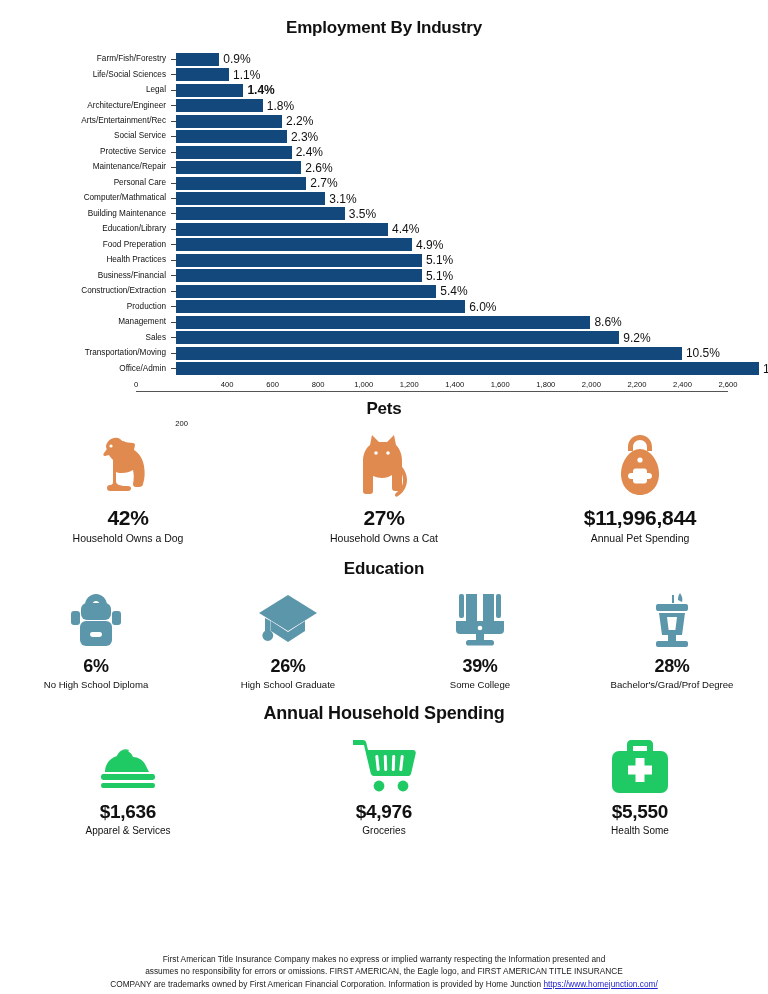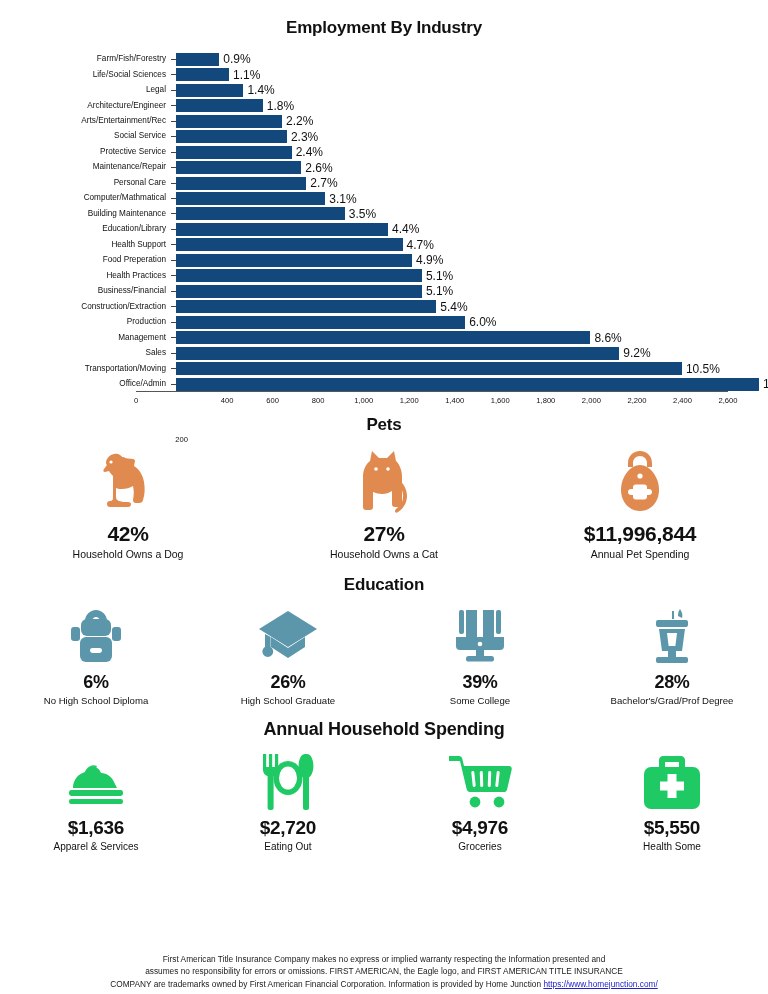--- a/index.html
+++ b/index.html
@@ -195,21 +195,21 @@
           <div class="bar-track">
             <div class="bar-fill" style="width: 8.96154%; background: rgb(19, 72, 125);"></div>
             <div class="bar-value" style="left: 8.96154%;">1.1%</div>
           </div>
         </div>
         <div class="bar-row">
           <div class="bar-label">Legal</div>
           <div class="tick-stub"></div>
           <div class="bar-track">
             <div class="bar-fill" style="width: 11.3846%; background: rgb(19, 72, 125);"></div>
-            <div class="bar-value" style="left: 11.3846%;">1.4%</div>
+            <div class="bar-value" style="left: 11.3846%; font-weight: bold;">1.4%</div>
           </div>
         </div>
         <div class="bar-row">
           <div class="bar-label">Architecture/Engineer</div>
           <div class="tick-stub"></div>
           <div class="bar-track">
             <div class="bar-fill" style="width: 14.6538%; background: rgb(19, 72, 125);"></div>
             <div class="bar-value" style="left: 14.6538%;">1.8%</div>
           </div>
         </div>
@@ -268,28 +268,20 @@
             <div class="bar-fill" style="width: 28.5%; background: rgb(19, 72, 125);"></div>
             <div class="bar-value" style="left: 28.5%;">3.5%</div>
           </div>
         </div>
         <div class="bar-row">
           <div class="bar-label">Education/Library</div>
           <div class="tick-stub"></div>
           <div class="bar-track">
             <div class="bar-fill" style="width: 35.8077%; background: rgb(19, 72, 125);"></div>
             <div class="bar-value" style="left: 35.8077%;">4.4%</div>
-          </div>
-        </div>
-        <div class="bar-row">
-          <div class="bar-label">Health Support</div>
-          <div class="tick-stub"></div>
-          <div class="bar-track">
-            <div class="bar-fill" style="width: 38.2692%; background: rgb(19, 72, 125);"></div>
-            <div class="bar-value" style="left: 38.2692%;">4.7%</div>
           </div>
         </div>
         <div class="bar-row">
           <div class="bar-label">Food Preperation</div>
           <div class="tick-stub"></div>
           <div class="bar-track">
             <div class="bar-fill" style="width: 39.8846%; background: rgb(19, 72, 125);"></div>
             <div class="bar-value" style="left: 39.8846%;">4.9%</div>
           </div>
         </div>
@@ -518,34 +510,20 @@
               <path d="M22 14c2-5 7-8 12-6l-2 5c-4-1-8 1-10 1z" opacity="0.92"></path>
               <rect x="6" y="32" width="54" height="6" rx="2.4"></rect>
               <rect x="6" y="41" width="54" height="5" rx="2.2"></rect>
             </g>
           </svg>
         </div>
         <div class="stat-value spend-value">$1,636</div>
         <div class="stat-label spend-label">Apparel &amp; Services</div>
       </div>
 
-      <div class="stat-cell">
-        <div class="stat-icon spend-icon">
-          <svg width="62" height="58" viewBox="0 0 62 58" aria-hidden="true">
-            <g fill="#1fc964">
-              <path d="M6 2h3.2v13H12V2h3.2v13H18V2h3.2v16c0 3-2 5.4-4.6 6.2V56c0 1.2-1 2-2.2 2h-1.6c-1.2 0-2.2-.8-2.2-2V24.2C8 23.4 6 21 6 18z"></path>
-              <ellipse cx="31" cy="26" rx="14.5" ry="17"></ellipse>
-              <ellipse cx="31" cy="26" rx="9" ry="11.6" fill="#ffffff"></ellipse>
-              <path d="M50 2c3.6 0 6.4 5 6.4 12 0 5.4-1.8 9.8-4.4 11.4V56c0 1.2-1 2-2.2 2h-1.6c-1.2 0-2.2-.8-2.2-2V25.4C43.4 23.8 41.6 19.4 41.6 14 41.6 7 44.4 2 48 2z"></path>
-            </g>
-          </svg>
-        </div>
-        <div class="stat-value spend-value">$2,720</div>
-        <div class="stat-label spend-label">Eating Out</div>
-      </div>
 
       <div class="stat-cell">
         <div class="stat-icon spend-icon">
           <svg width="66" height="58" viewBox="0 0 66 58" aria-hidden="true">
             <g fill="#1fc964">
               <path d="M2 4h10c1.6 0 3 1.2 3.3 2.8L17 14h45c1.8 0 3.1 1.7 2.7 3.4l-4.6 20c-.4 1.6-1.8 2.7-3.4 2.7H23c-1.6 0-3-1.2-3.3-2.8L13 9H2z"></path>
               <g fill="#ffffff">
                 <rect x="25" y="19" width="3" height="16" rx="1.4" transform="rotate(-6 26 27)"></rect>
                 <rect x="33" y="19" width="3" height="16" rx="1.4" transform="rotate(-2 34 27)"></rect>
                 <rect x="41" y="19" width="3" height="16" rx="1.4" transform="rotate(2 42 27)"></rect>

